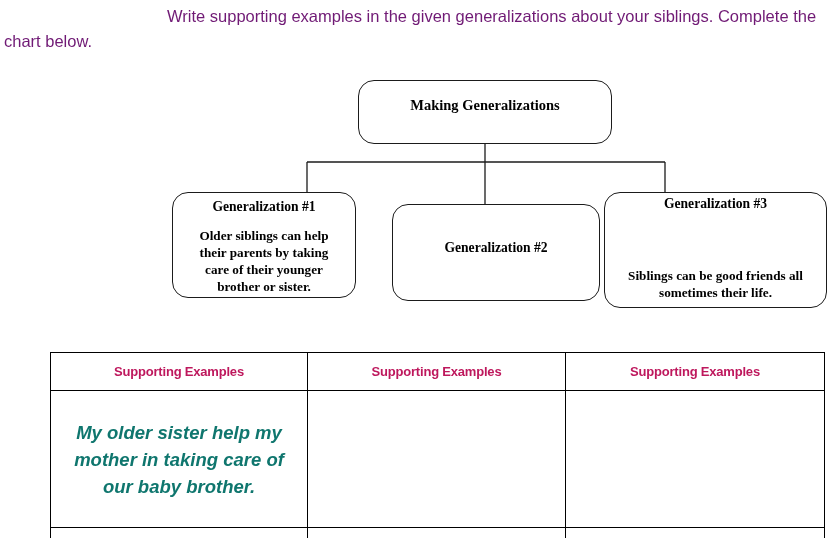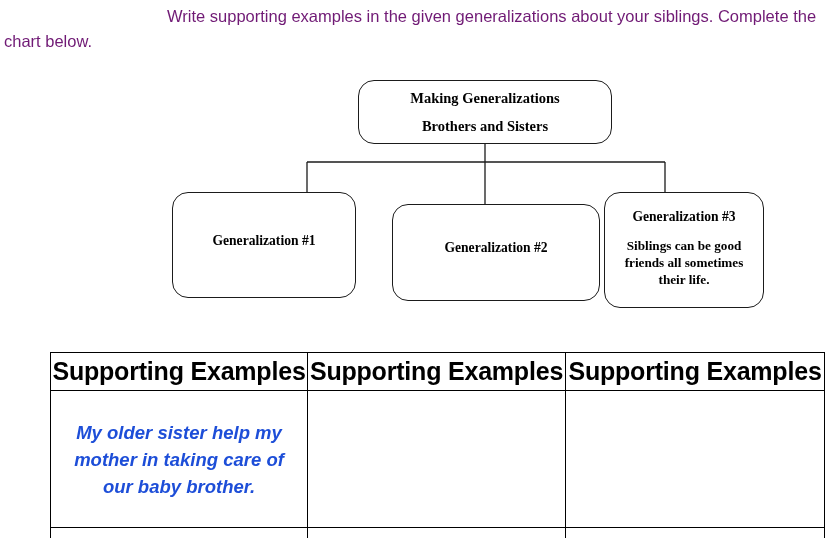--- a/index.html
+++ b/index.html
@@ -89,24 +89,25 @@
     left: 392px;
     top: 204px;
     width: 208px;
     height: 97px;
     padding: 8px 12px 6px;
     font-size: 13.2px;
   }
   #node-g3 {
     left: 604px;
     top: 192px;
-    width: 160px;
+    width: 223px;
     height: 116px;
     padding: 3px 12px 6px;
     font-size: 13.2px;
+    justify-content: space-between;
   }
 
   .node-title {
     display: block;
     font-size: 13.6px;
     line-height: 16px;
     margin-bottom: 12px;
   }
   .node-body {
     display: block;
@@ -127,39 +128,39 @@
     border: 1.4px solid #000000;
     padding: 0;
     vertical-align: middle;
     text-align: center;
     background: #ffffff;
   }
   #chart-table th {
     height: 37px;
     font-family: "Liberation Sans", sans-serif;
     font-weight: bold;
-    font-size: 25px;
+    font-size: 13px;
     letter-spacing: -0.2px;
-    color: #000000;
+    color: #be185d;
   }
   #chart-table td {
     height: 136px;
   }
   #chart-table tr.row-last td {
     height: 12px;
   }
   .cell-text {
     display: block;
     font-family: "Liberation Sans", sans-serif;
     font-weight: bold;
     font-style: italic;
     font-size: 18.5px;
     line-height: 27px;
     padding: 0 14px;
-    color: #1d4ed8;
+    color: #0f766e;
   }
   .cell-empty { display: block; min-height: 1px; }
 </style>
 </head>
 <body>
 
 <div id="instructions">
   <span class="indent"></span><span>Write supporting examples in the given generalizations about your siblings.</span>
   <span>Complete the chart below.</span>
 </div>
@@ -172,25 +173,25 @@
 
     <line x1="307" y1="162" x2="665" y2="162" stroke="#1b1b1b" stroke-width="1.3"></line>
 
     <line x1="307" y1="162" x2="307" y2="193" stroke="#1b1b1b" stroke-width="1.3"></line>
 
     <line x1="665" y1="162" x2="665" y2="193" stroke="#1b1b1b" stroke-width="1.3"></line>
   </svg>
 
   <div class="node" id="node-root">
     <span class="ln1">Making Generalizations</span>
-    <span>Brothers and Sisters</span>
   </div>
 
   <div class="node" id="node-g1">
     <span class="node-title">Generalization #1</span>
+    <span class="node-body">Older siblings can help their parents by taking care of their younger brother or sister.</span>
   </div>
 
   <div class="node" id="node-g2">
     <span class="node-title">Generalization #2</span>
   </div>
 
   <div class="node" id="node-g3">
     <span class="node-title">Generalization #3</span>
     <span class="node-body">Siblings can be good friends all sometimes their life.</span>
   </div>

